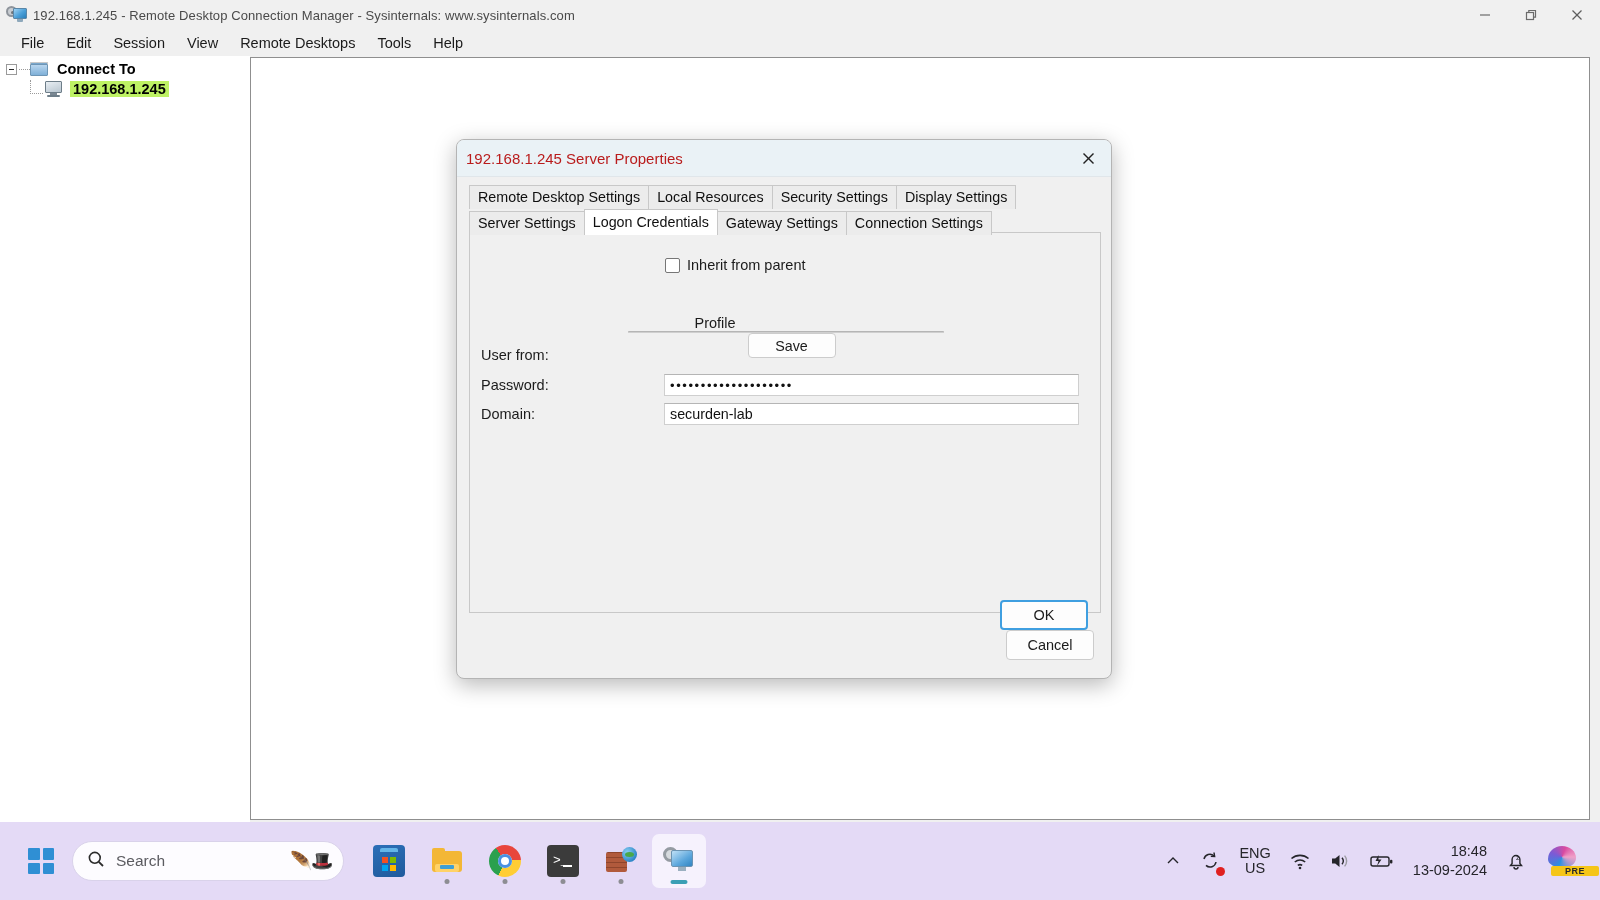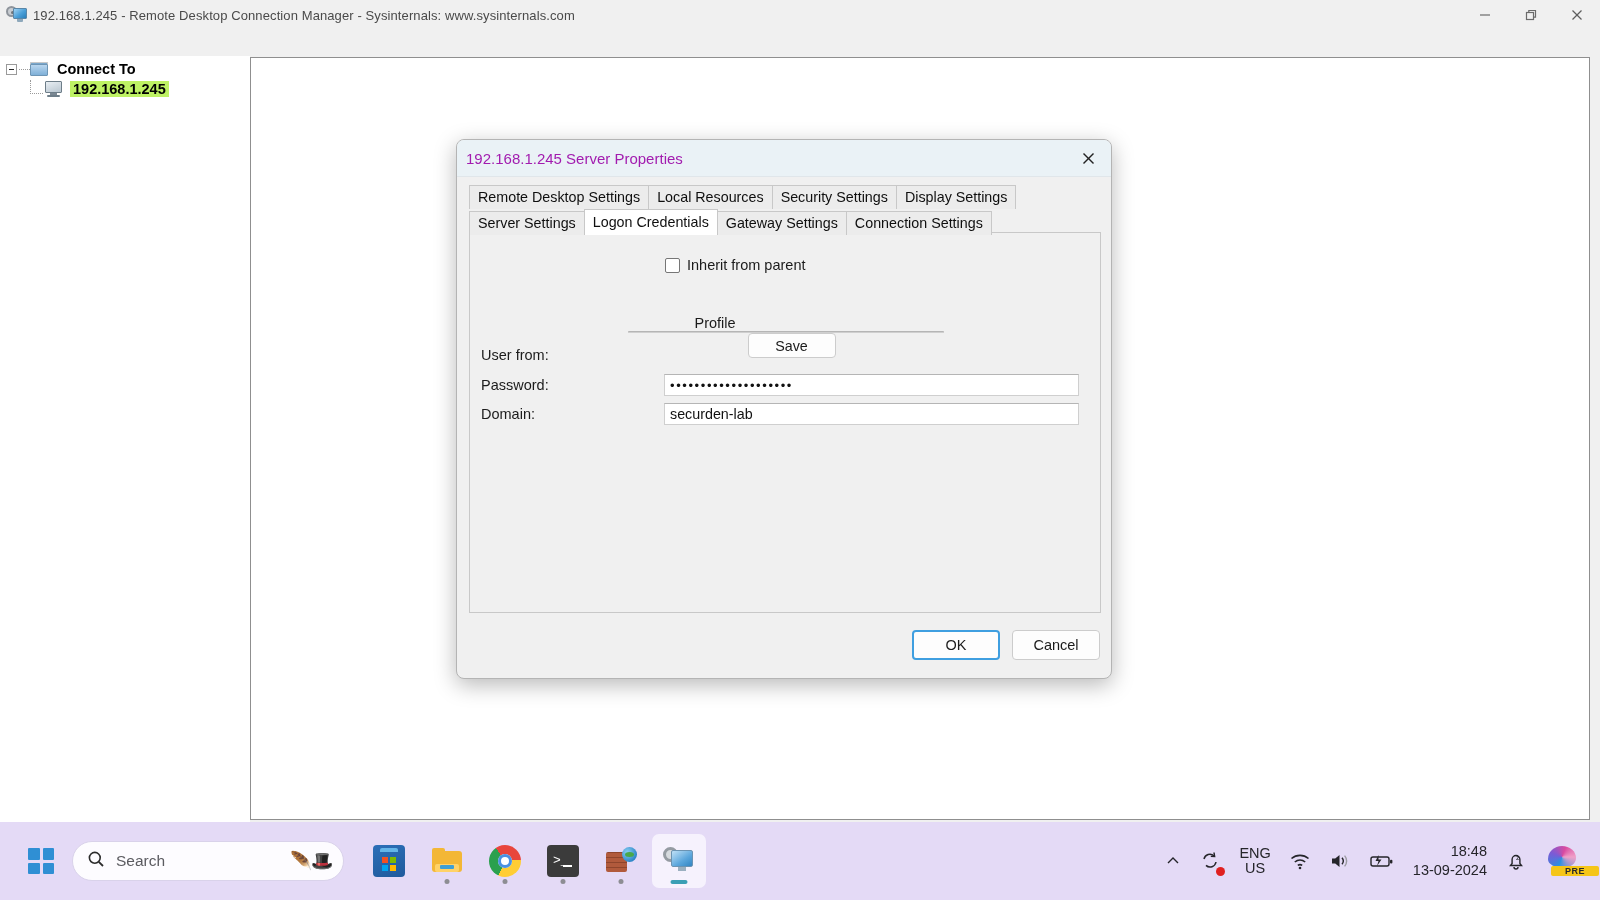--- a/index.html
+++ b/index.html
@@ -144,21 +144,21 @@
     box-shadow: 0 6px 22px rgba(0,0,0,0.28);
     overflow: hidden;
   }
   #dialog-titlebar {
     position: absolute; left: 0; top: 0; width: 100%; height: 37px;
     background: #eaf2f6;
     border-bottom: 1px solid #e0e6ea;
     display: flex; align-items: center;
   }
   #dialog-title {
-    margin-left: 9px; font-size: 15px; color: #a21caf; white-space: nowrap;
+    margin-left: 9px; font-size: 15px; color: #b91c1c; white-space: nowrap;
   }
   #dialog-close {
     position: absolute; right: 0; top: 0; width: 45px; height: 36px;
     display: flex; align-items: center; justify-content: center;
   }
 
   
   #tabstrip {
     position: absolute; left: 12px; top: 45px; width: 632px;
   }
@@ -230,21 +230,21 @@
     background: #fdfdfd; border: 1px solid #cccccc; border-radius: 4px;
     font-size: 14.3px; color: #1b1b1b;
     display: flex; align-items: center; justify-content: center;
     flex: none;
   }
   #password-dots { letter-spacing: 1.6px; font-size: 13px; }
 
   
   #dialog-footer {
     position: absolute; right: 11px; bottom: 18px;
-    display: flex; align-items: center;
+    display: flex; align-items: center; flex-direction: column;
   }
   .dlg-btn {
     width: 88px; height: 30px; border-radius: 4px;
     font-size: 14.5px; color: #1b1b1b;
     display: flex; align-items: center; justify-content: center;
     background: #fdfdfd; border: 1px solid #cccccc;
   }
   #ok-button { border: 2px solid #3f9fe0; margin-right: 12px; }
 
   
@@ -374,20 +374,29 @@
       </div>
       <div class="wc-btn">
         <svg width="14" height="14" viewBox="0 0 14 14">
           <line x1="2.5" y1="2.5" x2="11.5" y2="11.5" stroke="#5e5e5e" stroke-width="1.2"></line>
           <line x1="11.5" y1="2.5" x2="2.5" y2="11.5" stroke="#5e5e5e" stroke-width="1.2"></line>
         </svg>
       </div>
     </div>
   </div>
 
+  <div id="menubar">
+    <div class="menu-item">File</div>
+    <div class="menu-item">Edit</div>
+    <div class="menu-item">Session</div>
+    <div class="menu-item">View</div>
+    <div class="menu-item">Remote Desktops</div>
+    <div class="menu-item">Tools</div>
+    <div class="menu-item">Help</div>
+  </div>
 
   <div id="tree-pane">
     <div class="tree-row" id="tree-root">
       <span class="expander"></span>
       <span class="dotline"></span>
       <span class="folder-icon">
         <span class="tab"></span>
           <span class="body"></span>
       </span>
       <span class="tree-label">Connect To</span>

